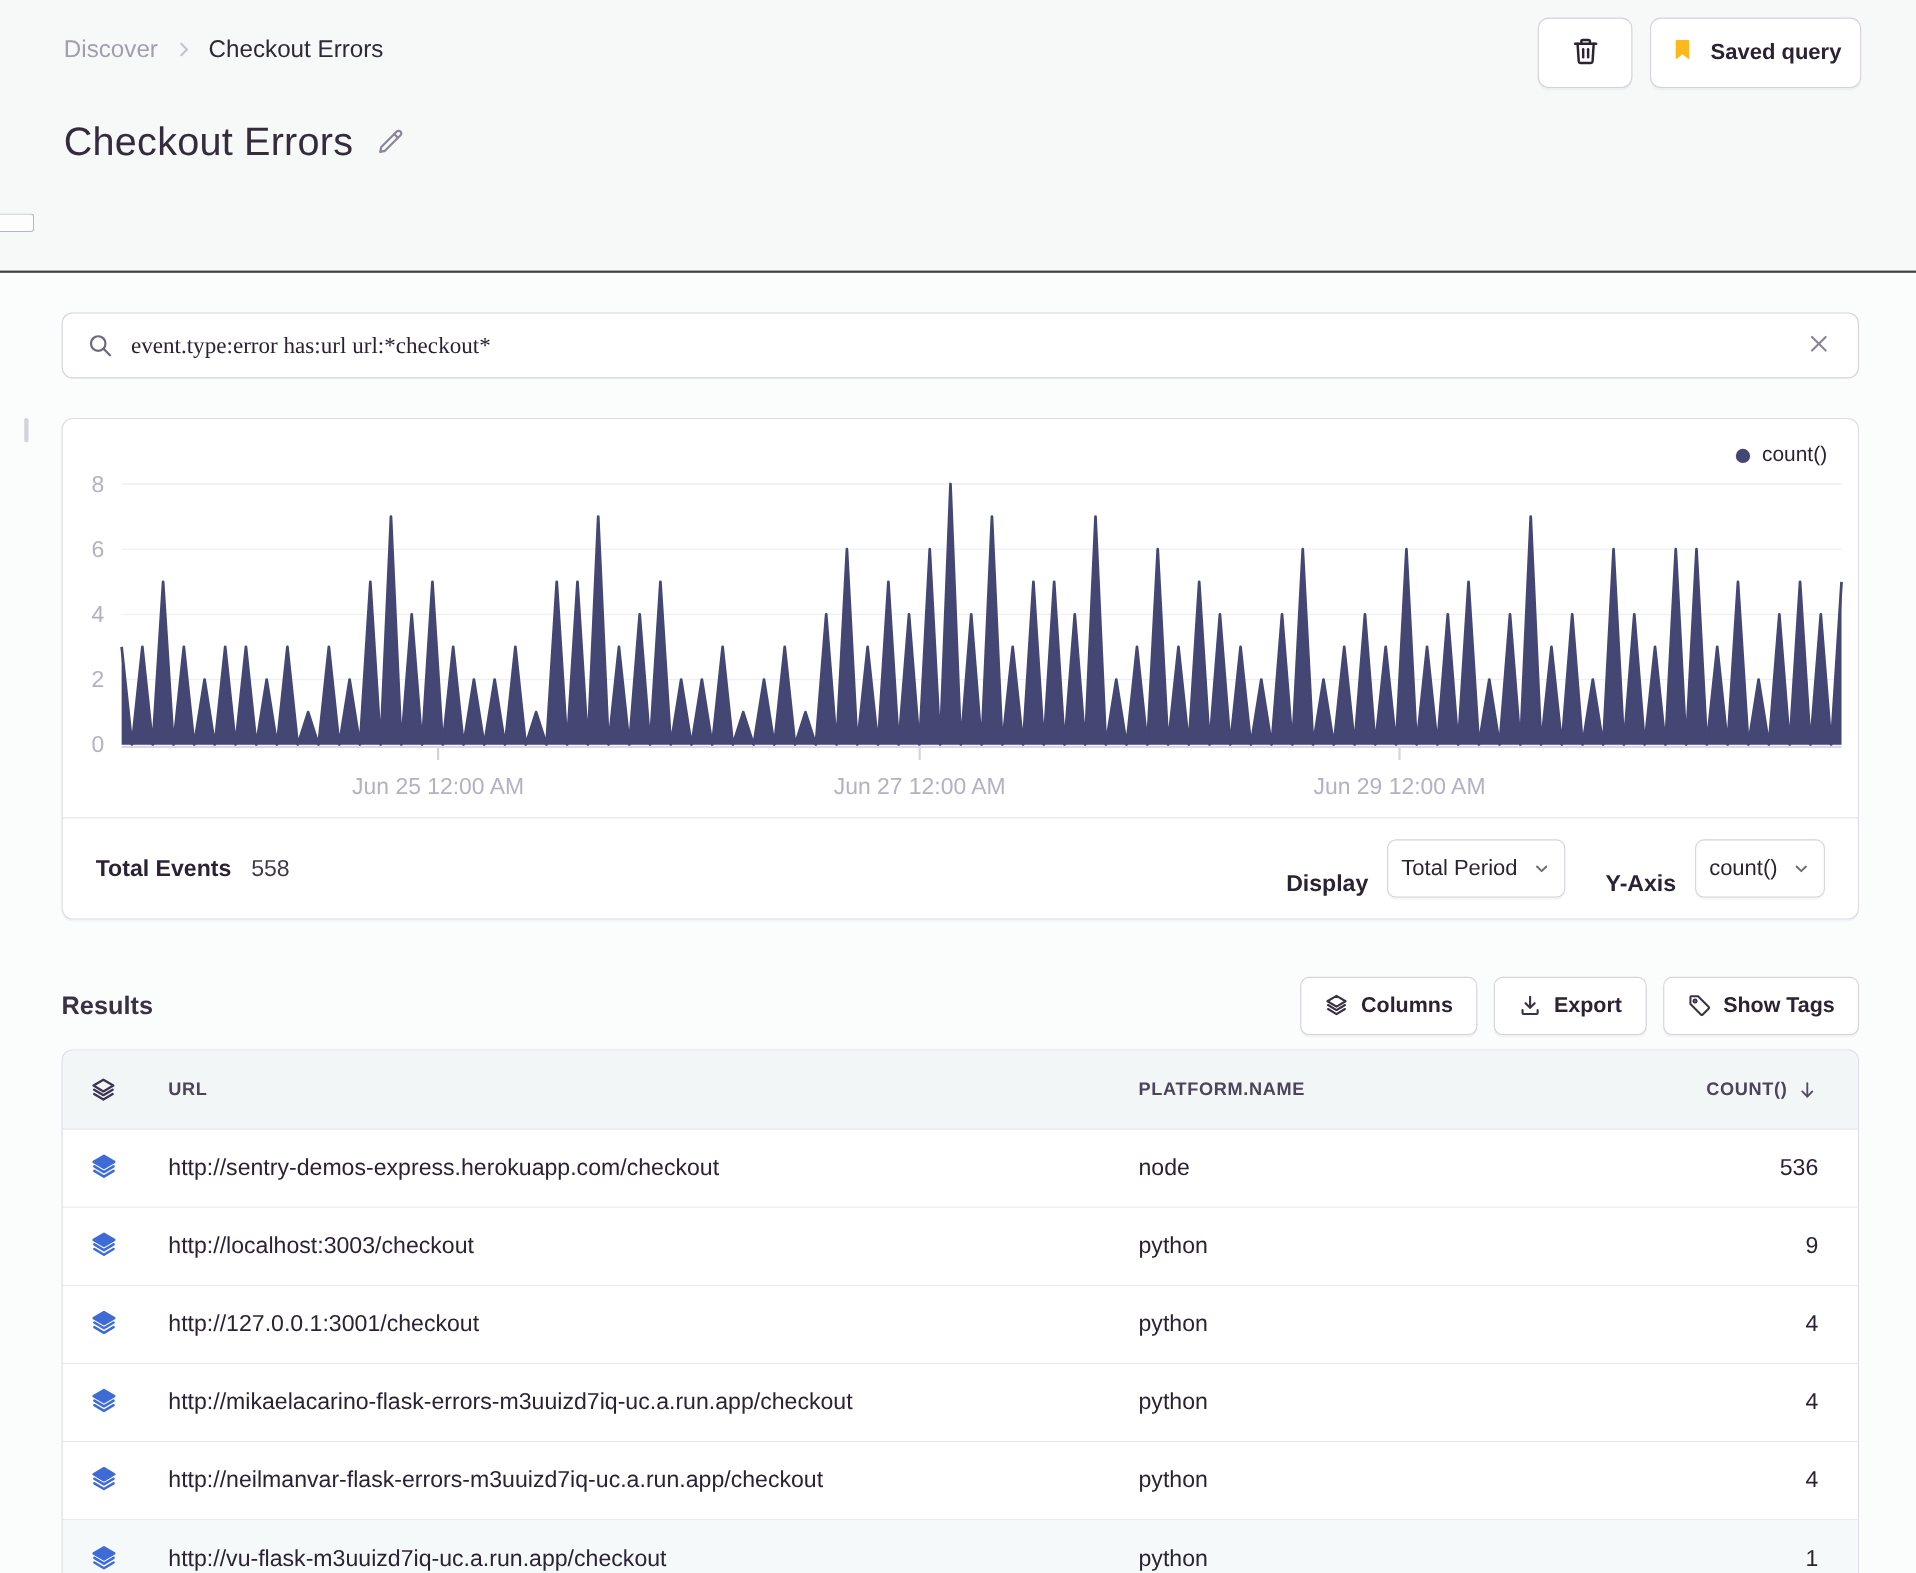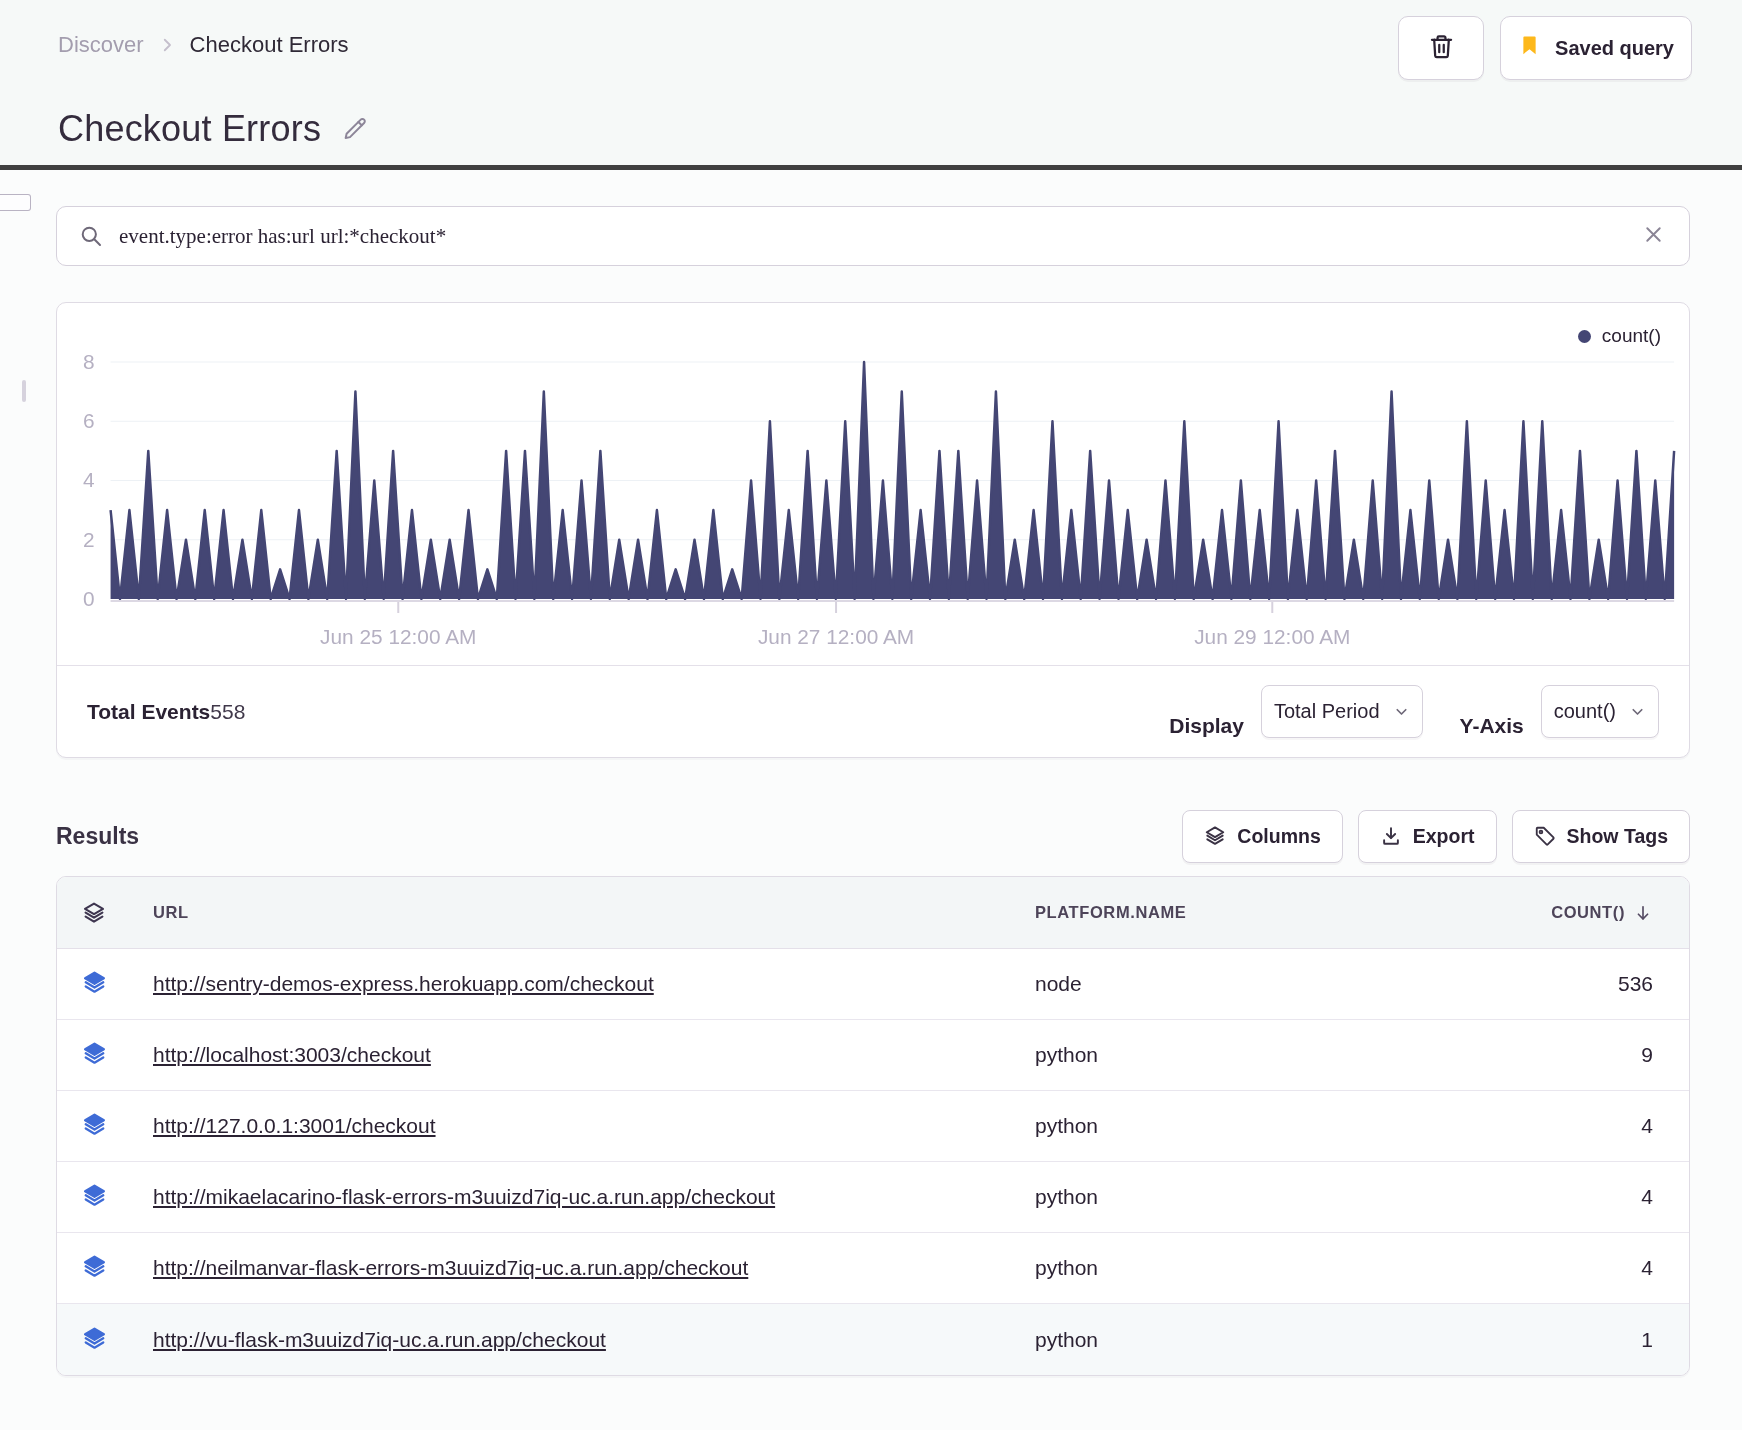--- a/index.html
+++ b/index.html
@@ -9,23 +9,23 @@
     overflow: hidden;
     background: #fbfcfc;
     font-family: "Liberation Sans", "DejaVu Sans", sans-serif;
     color: #2b2233;
   }
   .page { position: relative; width: 1742px; height: 1430px; }
 
   
   .topbar {
     position: relative;
-    height: 170px;
+    height: 248px;
     background: #f6f9f8;
-    border-bottom: 5px solid #404040;
+    border-bottom: 2px solid #404040;
   }
   .breadcrumb {
     position: absolute; top: 32px; left: 58px;
     display: flex; align-items: center; gap: 14px;
     font-size: 22px;
   }
   .crumb.link { color: #a39dae; text-decoration: none; cursor: pointer; }
   .crumb.current { color: #2f2936; }
   .crumb-sep svg { display: block; }
 
@@ -108,21 +108,21 @@
   .legend .dot { width: 13px; height: 13px; border-radius: 50%; background: var(--accent, #444674); }
   svg.chart { display: block; width: 100%; height: 318px; margin-top: 44px; }
   .chart text { font-family: "Liberation Sans", "DejaVu Sans", sans-serif; }
 
   .chart-footer {
     height: 92px;
     border-top: 1px solid #e4e0e9;
     display: flex; align-items: center; justify-content: space-between;
     padding: 0 30px;
   }
-  .totals { display: flex; align-items: baseline; font-size: 21px; }
+  .totals { display: flex; align-items: baseline; gap: 18px; font-size: 21px; }
   .t-label { font-weight: 700; color: #2b2233; }
   .t-value { color: #40384a; }
   .footer-controls { display: flex; align-items: flex-end; gap: 17px; }
   .c-label { font-size: 21px; font-weight: 700; color: #2b2233; }
   .c-label.yx { margin-left: 20px; }
   .dd {
     height: 53px; padding: 0 12px;
     display: inline-flex; align-items: center; gap: 13px;
     background: #fff; border: 1px solid #d6d1dc; border-radius: 8px;
     box-shadow: 0 2px 0 rgba(43,34,51,0.04);
@@ -157,21 +157,21 @@
     font-size: 16.5px; font-weight: 700; letter-spacing: 0.6px;
     color: #4d4459; cursor: pointer;
   }
   .th.url-h { padding-left: 22px; }
   .th.right, .td.right { text-align: right; padding-right: 36px; }
   .th.right { display: flex; justify-content: flex-end; align-items: center; gap: 8px; }
   .icon-cell { display: flex; justify-content: center; align-items: center; }
   .tr { height: 71px; border-bottom: 1px solid #e9e6ee; background: #fff; }
   .tr:last-child { border-bottom: none; background: #f6f9fa; }
   .td { font-size: 21px; color: #2b2233; white-space: nowrap; overflow: hidden; text-overflow: ellipsis; }
-  .td.url { padding-left: 22px; text-decoration: underline; }
+  .td.url { padding-left: 22px; }
   .row-icon { background: none; border: none; padding: 0; cursor: pointer; color: var(--row-icon, #3e6bd6); display: flex; }
   .hdr-icon { color: #3e3650; display: flex; }
   .sort-ic { display: flex; color: #554b63; }
 </style>
 </head>
 <body>
 
 <div class="page">
 
   <header class="topbar">

